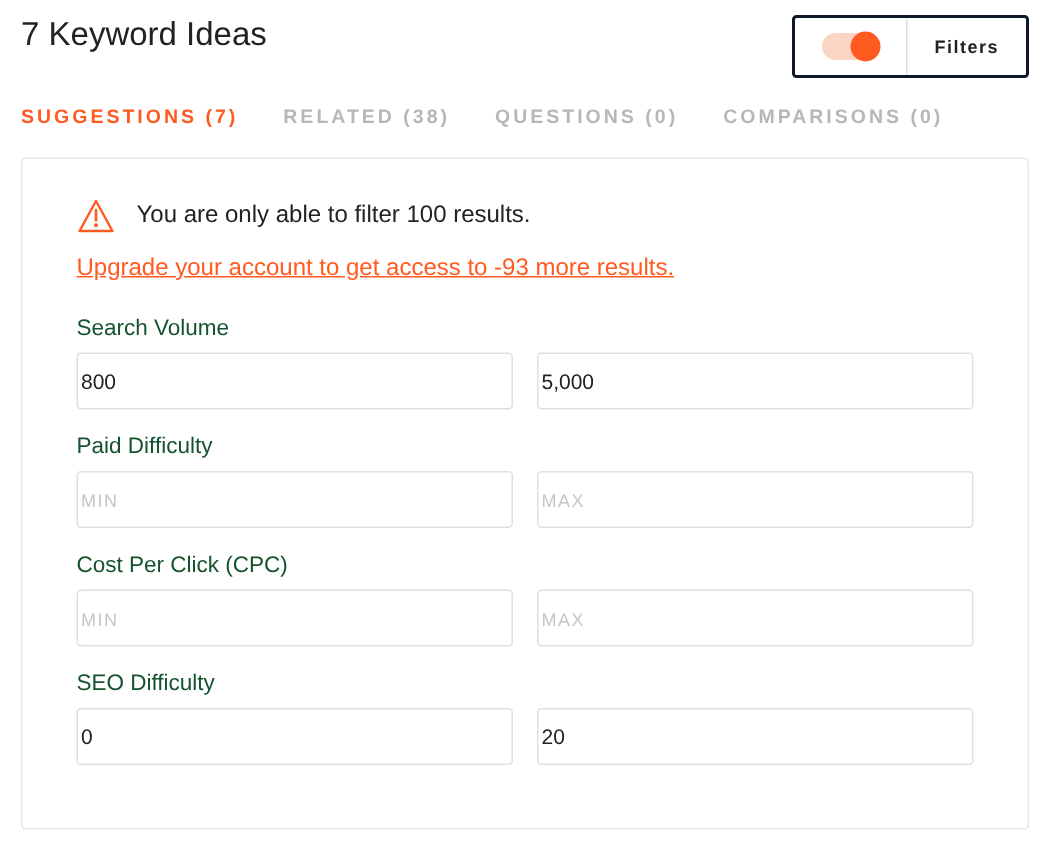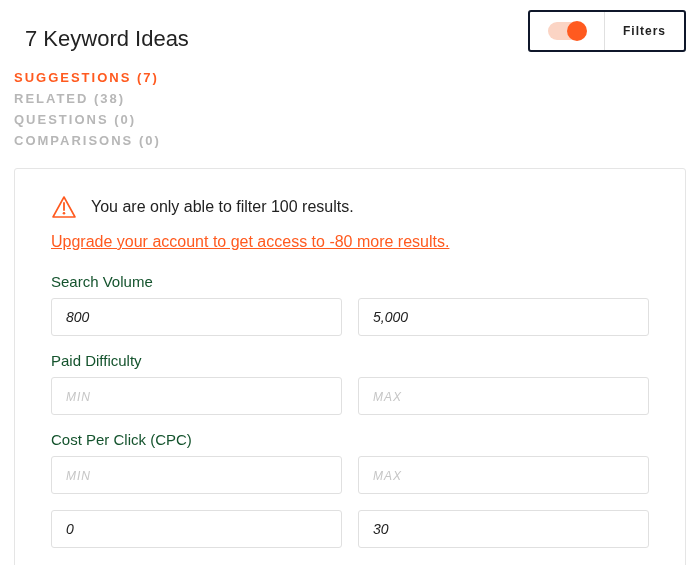--- a/index.html
+++ b/index.html
@@ -1,40 +1,40 @@
 <!DOCTYPE html>
 <html><head>
   <meta charset="utf-8">
   <style>
     * { box-sizing: border-box; margin: 0; padding: 0; }
     body { font-family: -apple-system, BlinkMacSystemFont, "Segoe UI", Helvetica, Arial, sans-serif; width: 700px; height: 565px; background: #fff; color: #222; padding: 10px 14px 0 14px; overflow: hidden; }
 
-    .header-row { display: flex; align-items: flex-end; justify-content: space-between; margin-bottom: 18px; margin-left: 11px; }
+    .header-row { display: flex; align-items: flex-start; justify-content: space-between; margin-bottom: 18px; }
     .page-title { font-size: 22px; font-weight: 400; color: #222; }
 
     .header-controls { display: flex; align-items: center; border: 2px solid #0f172a; border-radius: 3px; }
     .toggle-cell { padding: 10px 18px; border-right: 1px solid #e0e0e0; display: flex; align-items: center; justify-content: center; }
     .toggle-track { width: 38px; height: 18px; background: #fbd4c4; border-radius: 10px; position: relative; cursor: pointer; }
     .toggle-knob { width: 20px; height: 20px; background: #ff5a1f; border-radius: 50%; position: absolute; top: -1px; right: -1px; }
     .filters-cell { padding: 10px 18px; font-size: 12px; font-weight: 700; letter-spacing: 1px; text-transform: none; cursor: pointer; }
 
-    .tabs { display: flex; flex-wrap: wrap; gap: 30px; row-gap: 6px; margin-bottom: 20px; flex-direction: column; }
+    .tabs { display: flex; flex-wrap: wrap; gap: 30px; row-gap: 6px; margin-bottom: 20px; }
     .tab { font-size: 13px; font-weight: 700; letter-spacing: 2px; text-transform: uppercase; color: #b7b7b7; cursor: pointer; white-space: nowrap; }
     .tab.active { color: #ff5a1f; }
 
     .panel { border: 1px solid #e5e5e5; border-radius: 3px; padding: 26px 36px; }
 
     .alert-row { display: flex; align-items: center; gap: 14px; font-size: 16px; font-weight: 500; color: #222; margin-bottom: 14px; }
     .alert-icon-wrap { display: inline-flex; align-items: center; justify-content: center; }
     .upgrade-link { display: inline-block; color: #ff5a1f; font-size: 16px; font-weight: 500; text-decoration: underline; margin-bottom: 22px; cursor: pointer; }
 
     .filter-group { margin-bottom: 16px; }
     .filter-label { font-size: 15px; font-weight: 400; color: #14532d; margin-bottom: 8px; display: block; }
     .range-row { display: flex; gap: 16px; }
-    .range-input { flex: 1; border: 1px solid #e0e0e0; border-radius: 3px; padding: 10px 14px; font-size: 14px; background: #fff; min-width: 0; font-style: italic; }
+    .range-input { flex: 1; border: 1px solid #e0e0e0; border-radius: 3px; padding: 10px 2px; font-size: 14px; background: #fff; min-width: 0; }
     .range-input.has-value { color: #222; }
     .range-input.placeholder { color: #c6c6c6; }
     .placeholder-text { color: #c6c6c6; font-size: 12px; letter-spacing: 1px; text-transform: uppercase; }
   </style>
 </head>
 <body>
 
 <div class="header-row">
   <h1 class="page-title">7 Keyword Ideas</h1>
   <div class="header-controls">
@@ -60,21 +60,21 @@
     <span class="alert-icon-wrap">
       <svg width="26" height="24" viewBox="0 0 26 24">
         <polygon points="13,2 24,22 2,22" fill="none" stroke="#ff5a1f" stroke-width="1.6" stroke-linejoin="round"></polygon>
         <line x1="13" y1="8" x2="13" y2="15" stroke="#ff5a1f" stroke-width="1.8" stroke-linecap="round"></line>
         <circle cx="13" cy="18.2" r="1.3" fill="#ff5a1f"></circle>
       </svg>
     </span>
     <span>You are only able to filter 100 results.</span>
   </div>
 
-  <a class="upgrade-link">Upgrade your account to get access to -80 more results.</a>
+  <a class="upgrade-link">Upgrade your account to get access to -93 more results.</a>
 
   <div class="filter-group">
     <label class="filter-label">Search Volume</label>
     <div class="range-row">
       <div class="range-input has-value">800</div>
       <div class="range-input has-value">5,000</div>
     </div>
   </div>
 
   <div class="filter-group">
@@ -87,19 +87,20 @@
 
   <div class="filter-group">
     <label class="filter-label">Cost Per Click (CPC)</label>
     <div class="range-row">
       <div class="range-input placeholder"><span class="placeholder-text">MIN</span></div>
       <div class="range-input placeholder"><span class="placeholder-text">MAX</span></div>
     </div>
   </div>
 
   <div class="filter-group">
+    <label class="filter-label">SEO Difficulty</label>
     <div class="range-row">
       <div class="range-input has-value">0</div>
-      <div class="range-input has-value">30</div>
+      <div class="range-input has-value">20</div>
     </div>
   </div>
 
 </div>
 
 </body></html>

